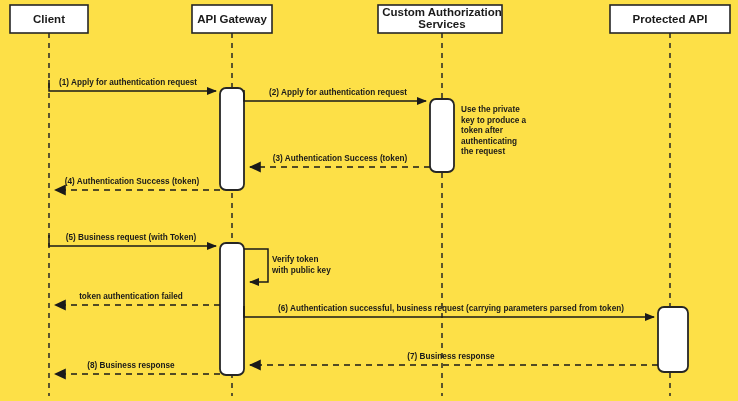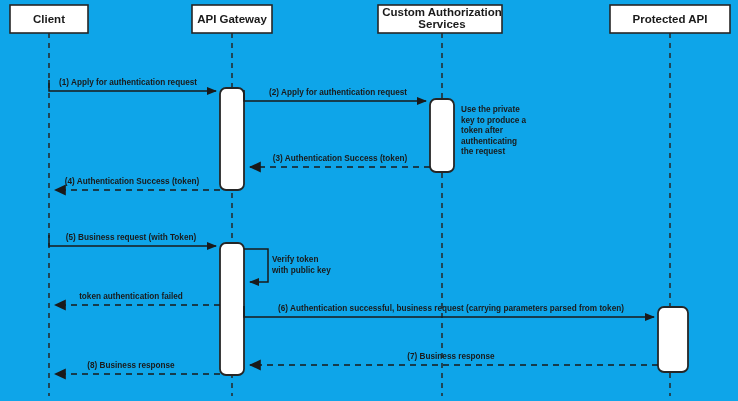--- a/index.html
+++ b/index.html
@@ -4,21 +4,21 @@
 <style>
   html, body {
     margin: 0;
     padding: 0;
     background: #ffffff;
   }
   #diagram-root {
     position: relative;
     width: 738px;
     height: 401px;
-    background: #0ea5e9;
+    background: #fde047;
     font-family: "Liberation Sans", sans-serif;
     overflow: hidden;
   }
   svg#seq {
     display: block;
     width: 738px;
     height: 401px;
   }
   .lifeline-box rect {
     fill: #ffffff;

